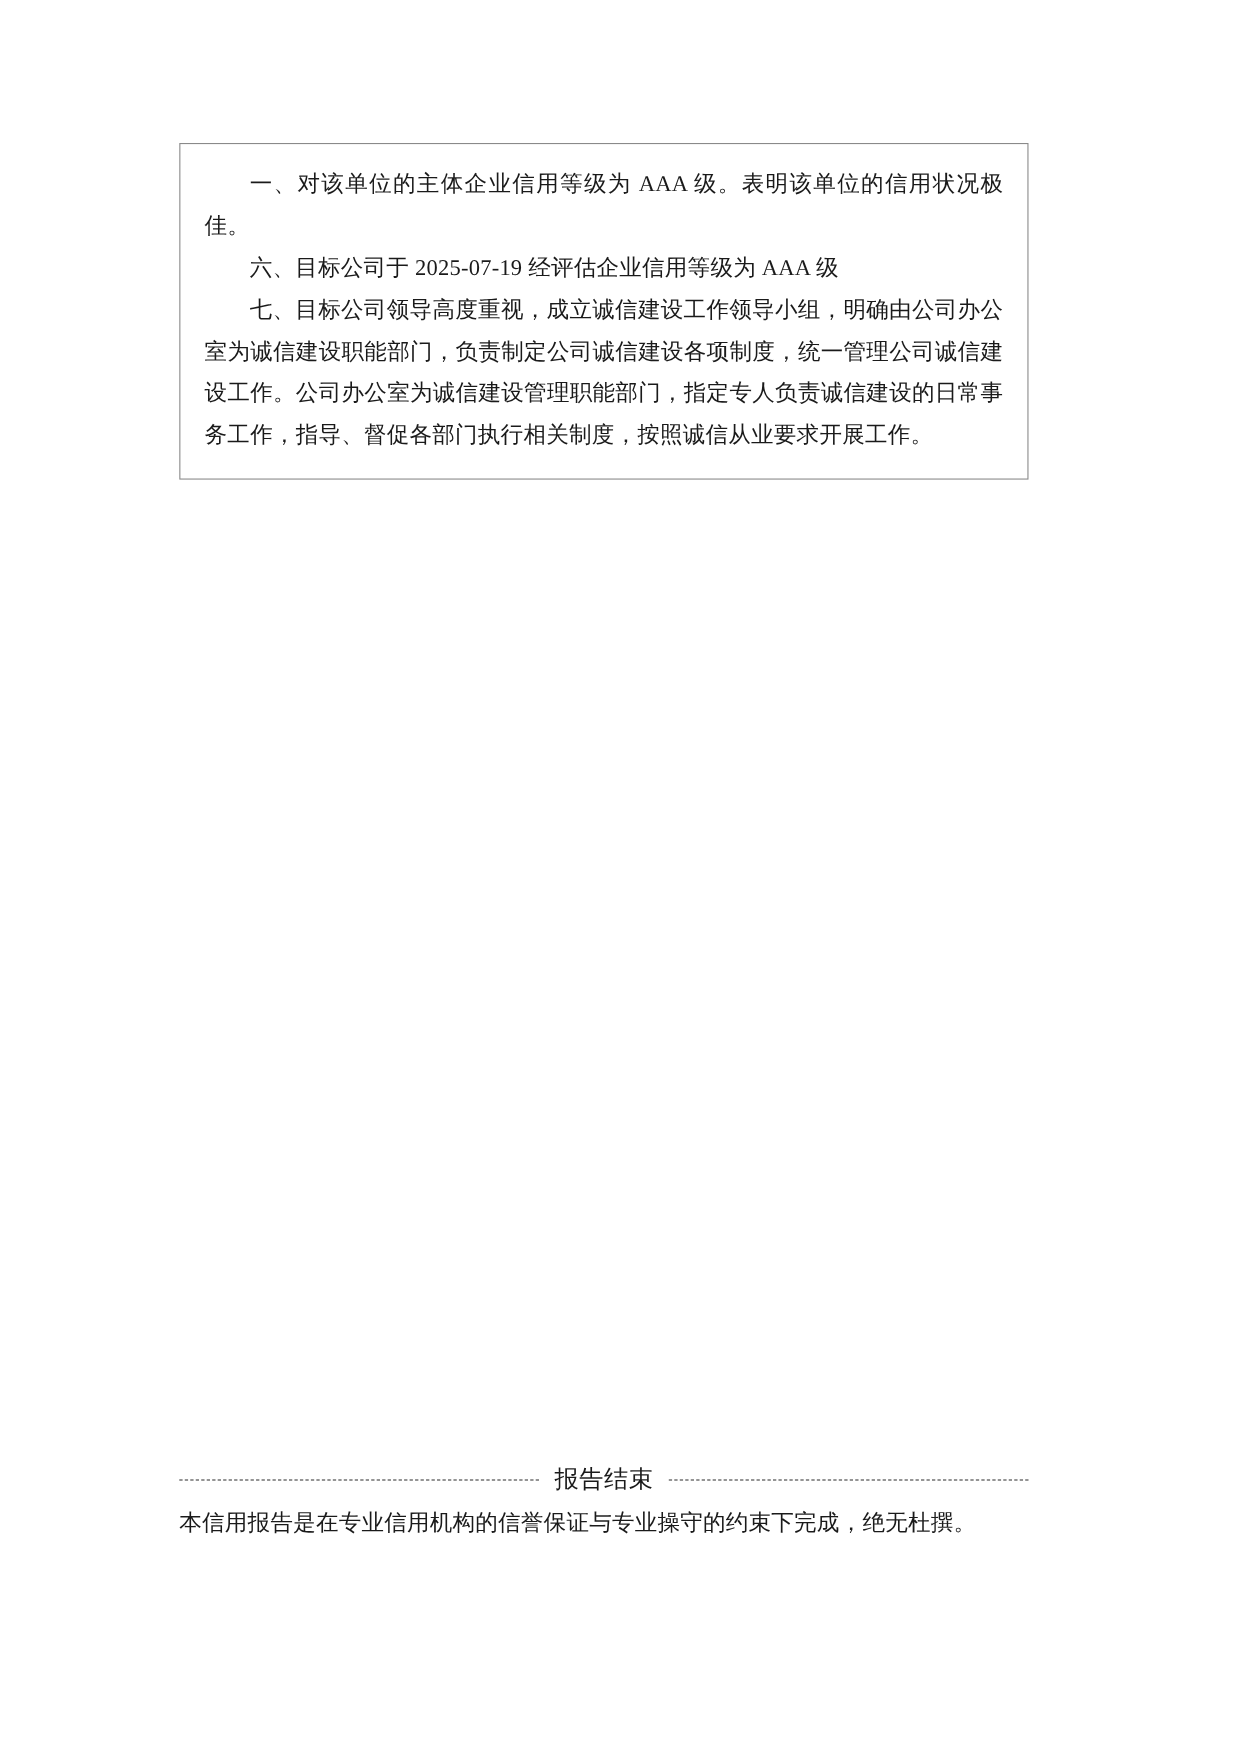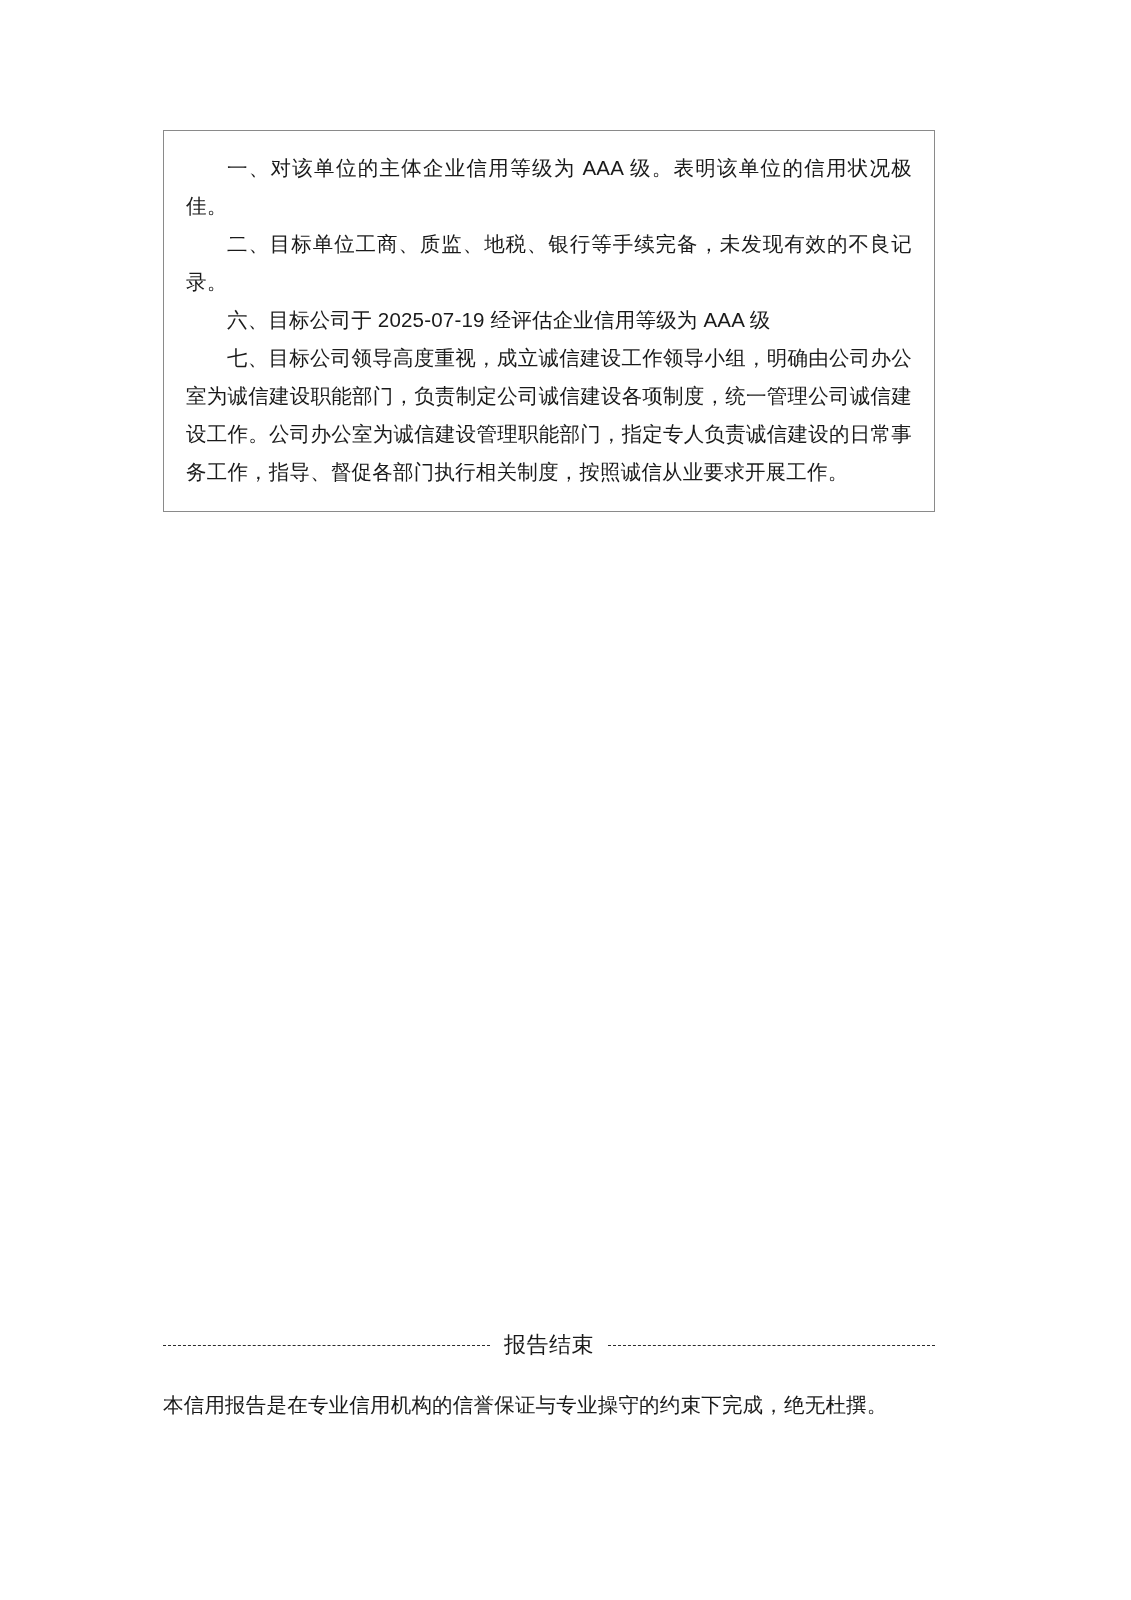--- a/index.html
+++ b/index.html
@@ -33,21 +33,21 @@
     padding: 18px 22px 20px 22px;
   }
   .para {
     font-size: 20.5px;
     line-height: 38px;
     text-align: justify;
     text-justify: inter-ideograph;
     margin: 0 0 0 0;
     text-indent: 2em;
     letter-spacing: 0.2px;
-    font-family: Liberation Sans, sans-serif;
+    font-family: Liberation Serif, serif;
   }
   .footer-rule {
     position: absolute;
     left: 163px;
     top: 1330px;
     width: 772px;
     display: flex;
     align-items: center;
     justify-content: center;
     font-size: 21px;
@@ -68,31 +68,29 @@
   }
   .footer-note {
     position: absolute;
     left: 163px;
     top: 1368px;
     width: 790px;
     font-size: 20.5px;
     line-height: 34px;
     text-align: left;
     letter-spacing: 0.2px;
-    margin-top: 20px;
   }
 </style>
 </head>
 <body>
 
 <div class="page">
 
   <div class="report-box">
     <p class="para">一、对该单位的主体企业信用等级为 AAA 级。表明该单位的信用状况极佳。</p>
-    <p class="para">二、目标单位工商、质监、地税、银行等手续完备，未发现有效的不良记录。</p>
     <p class="para">六、目标公司于 2025-07-19 经评估企业信用等级为 AAA 级</p>
     <p class="para">七、目标公司领导高度重视，成立诚信建设工作领导小组，明确由公司办公室为诚信建设职能部门，负责制定公司诚信建设各项制度，统一管理公司诚信建设工作。公司办公室为诚信建设管理职能部门，指定专人负责诚信建设的日常事务工作，指导、督促各部门执行相关制度，按照诚信从业要求开展工作。</p>
   </div>
 
   <div class="footer-rule">
     <span class="dash-left"></span>
     <span class="end-label">报告结束</span>
     <span class="dash-right"></span>
   </div>
 

